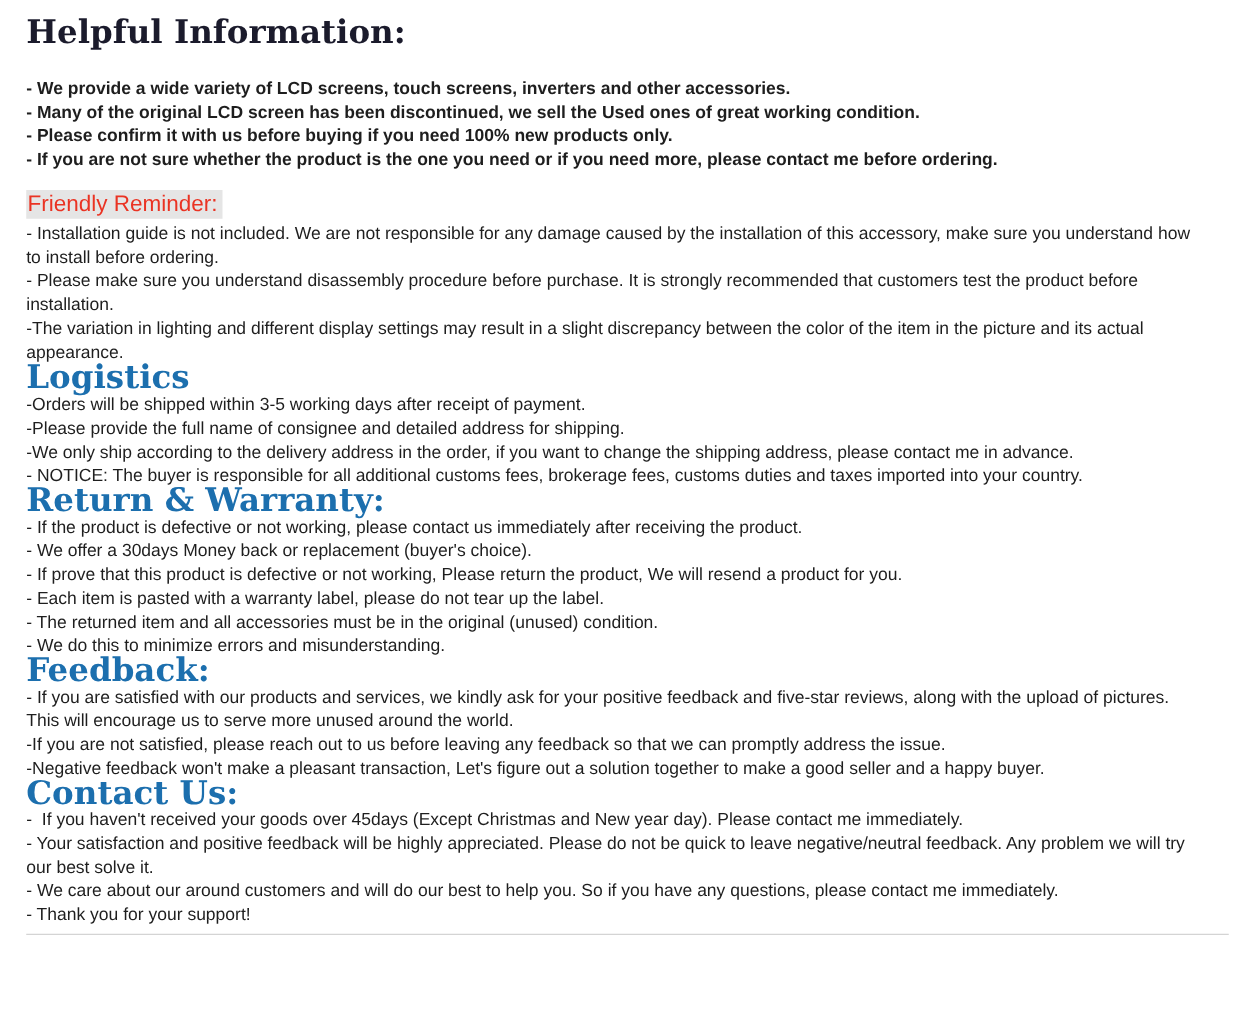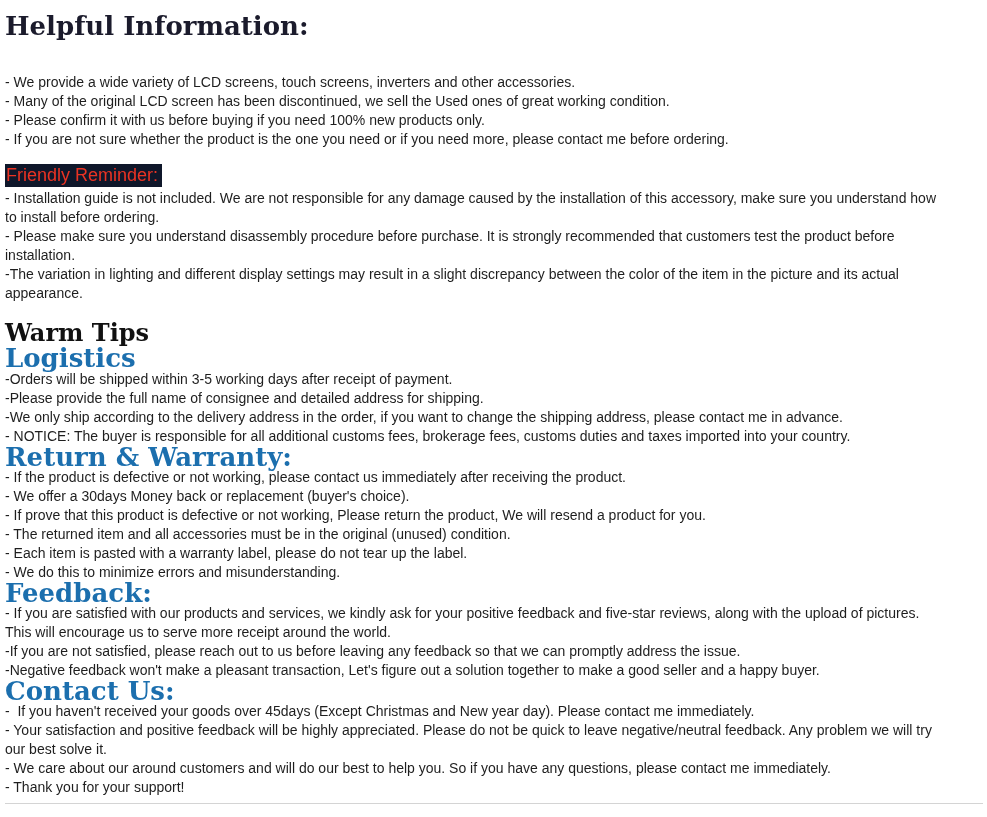--- a/index.html
+++ b/index.html
@@ -3,21 +3,21 @@
 <meta charset="utf-8">
 <style>
   html, body { margin: 0; padding: 0; background: #ffffff; }
   .page {
     width: 987px;
     height: 817px;
     box-sizing: border-box;
     background: #ffffff;
     font-family: "Liberation Sans", sans-serif;
     color: #1e1e1e;
-    padding: 12px 4px 0 5px;
+    padding: 12px 4px 0 21px;
     overflow: hidden;
     position: relative;
   }
   .main-title {
     font-family: "DejaVu Serif", "Liberation Serif", serif;
     font-size: 26px;
     font-weight: bold;
     color: #1b1b2c;
     line-height: 28px;
     margin: 0;
@@ -39,25 +39,25 @@
     margin: 17px 0 1px 0;
   }
   .reminder-title {
     font-size: 18px;
     font-weight: normal;
     color: #ea3323;
     line-height: 22px;
     margin: 15px 0 3px 0;
   }
   .reminder-title .hl {
-    background: #0f172a;
+    background: #e5e5e5;
     padding: 1px 4px 2px 1px;
   }
   .body-block { margin: 0; }
-  .body-block.intro { margin-top: 33px; }
+  .body-block.intro { margin-top: 21px; font-weight: bold; }
   .body-block.after-heading { margin-top: 1px; }
   .line {
     font-size: 14px;
     line-height: 19px;
     white-space: pre;
     color: #1e1e1e;
   }
   .bottom-divider {
     margin-top: 6px;
     border-top: 1px solid #d4d4d4;
@@ -83,44 +83,43 @@
 
   <div class="body-block">
     <div class="line">- Installation guide is not included. We are not responsible for any damage caused by the installation of this accessory, make sure you understand how</div>
     <div class="line">to install before ordering.</div>
     <div class="line">- Please make sure you understand disassembly procedure before purchase. It is strongly recommended that customers test the product before</div>
     <div class="line">installation.</div>
     <div class="line">-The variation in lighting and different display settings may result in a slight discrepancy between the color of the item in the picture and its actual</div>
     <div class="line">appearance.</div>
   </div>
 
-  <h1 class="warm-tips-title">Warm Tips</h1>
 
   <h2 class="section-title-blue">Logistics</h2>
   <div class="body-block after-heading">
     <div class="line">-Orders will be shipped within 3-5 working days after receipt of payment.</div>
     <div class="line">-Please provide the full name of consignee and detailed address for shipping.</div>
     <div class="line">-We only ship according to the delivery address in the order, if you want to change the shipping address, please contact me in advance.</div>
     <div class="line">- NOTICE: The buyer is responsible for all additional customs fees, brokerage fees, customs duties and taxes imported into your country.</div>
   </div>
 
   <h2 class="section-title-blue">Return &amp; Warranty:</h2>
   <div class="body-block">
     <div class="line">- If the product is defective or not working, please contact us immediately after receiving the product.</div>
     <div class="line">- We offer a 30days Money back or replacement (buyer's choice).</div>
     <div class="line">- If prove that this product is defective or not working, Please return the product, We will resend a product for you.</div>
+    <div class="line">- Each item is pasted with a warranty label, please do not tear up the label.</div>
     <div class="line">- The returned item and all accessories must be in the original (unused) condition.</div>
-    <div class="line">- Each item is pasted with a warranty label, please do not tear up the label.</div>
     <div class="line">- We do this to minimize errors and misunderstanding.</div>
   </div>
 
   <h2 class="section-title-blue">Feedback:</h2>
   <div class="body-block">
     <div class="line">- If you are satisfied with our products and services, we kindly ask for your positive feedback and five-star reviews, along with the upload of pictures.</div>
-    <div class="line">This will encourage us to serve more receipt around the world.</div>
+    <div class="line">This will encourage us to serve more unused around the world.</div>
     <div class="line">-If you are not satisfied, please reach out to us before leaving any feedback so that we can promptly address the issue.</div>
     <div class="line">-Negative feedback won't make a pleasant transaction, Let's figure out a solution together to make a good seller and a happy buyer.</div>
   </div>
 
   <h2 class="section-title-blue">Contact Us:</h2>
   <div class="body-block">
     <div class="line">-  If you haven't received your goods over 45days (Except Christmas and New year day). Please contact me immediately.</div>
     <div class="line">- Your satisfaction and positive feedback will be highly appreciated. Please do not be quick to leave negative/neutral feedback. Any problem we will try</div>
     <div class="line">our best solve it.</div>
     <div class="line">- We care about our around customers and will do our best to help you. So if you have any questions, please contact me immediately.</div>

